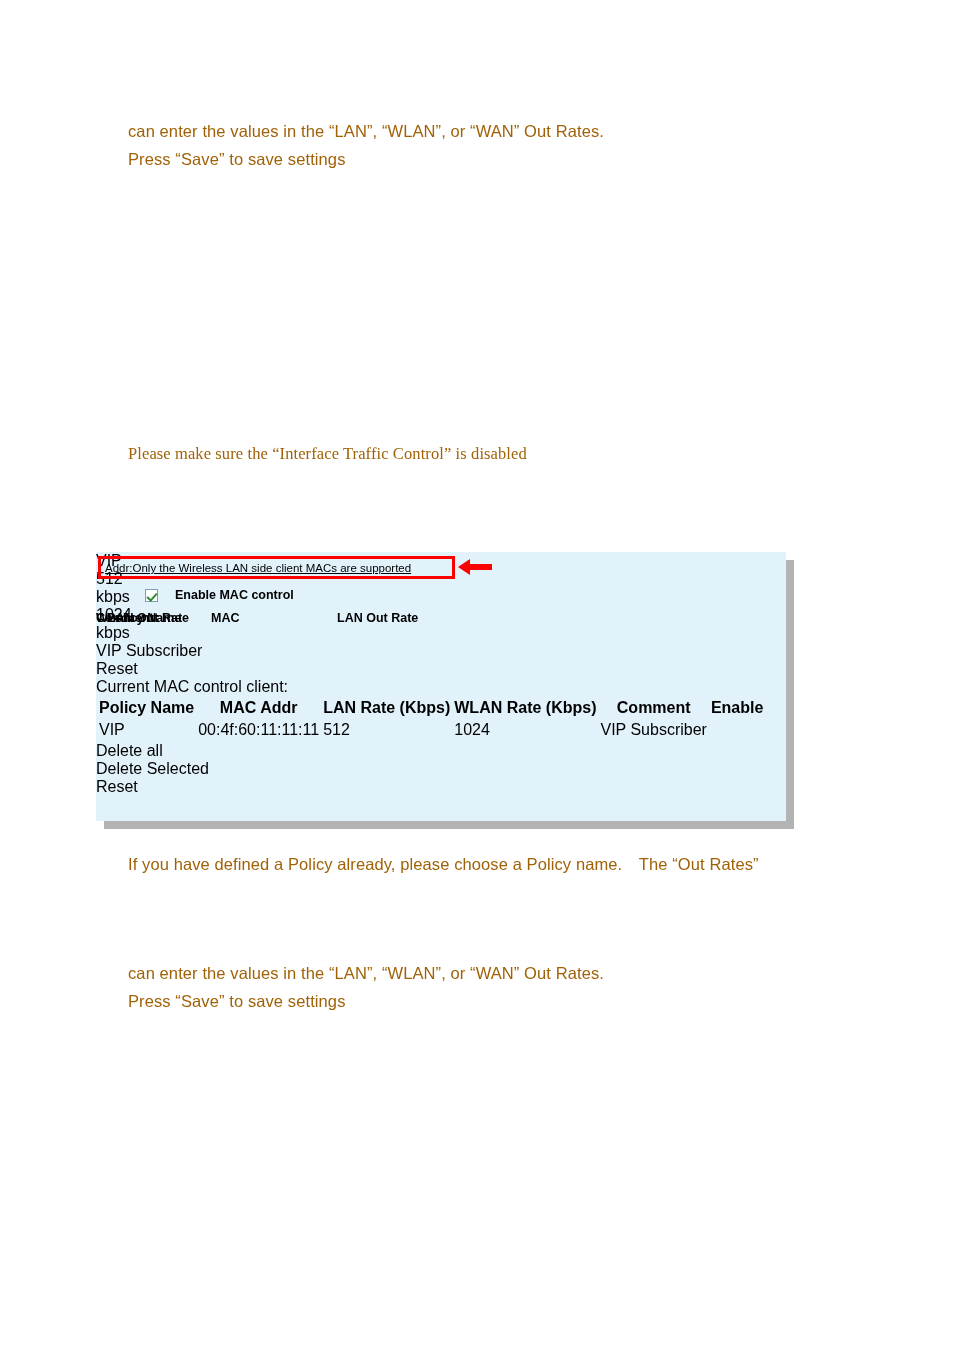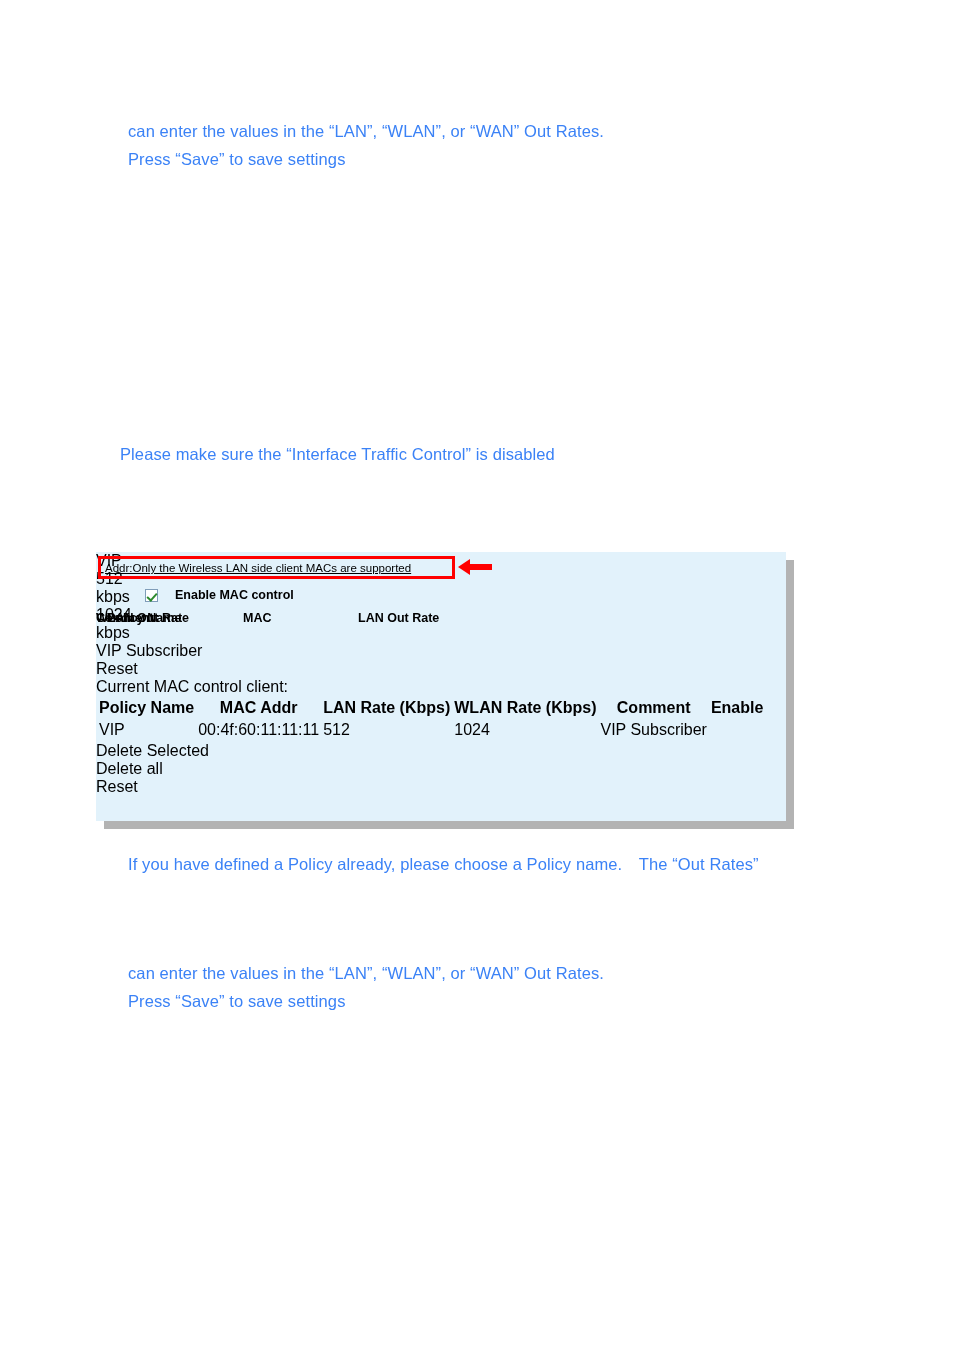--- a/index.html
+++ b/index.html
@@ -15,27 +15,27 @@
     color: #000000;
     overflow: hidden;
   }
 
   
   .doc-text {
     position: absolute;
     font-family: "Liberation Sans", sans-serif;
     font-size: 16.5px;
     line-height: 28px;
-    color: #3b82f6;
+    color: #a16207;
     white-space: pre;
     letter-spacing: 0.1px;
   }
 
   #para-top      { left: 128px; top: 117px; }
-  #para-interface{ left: 120px; top: 440px; }
+  #para-interface{ left: 128px; top: 440px; font-family: Liberation Serif, serif; }
   #para-policy   { left: 128px; top: 850px; }
   #para-bottom   { left: 128px; top: 959px; }
 
   
   .panel-wrap {
     position: absolute;
     left: 96px;
     top: 552px;
     width: 690px;
     height: 269px;
@@ -130,22 +130,22 @@
   .form-hdr {
     position: absolute;
     top: 59px;
     font-family: "Liberation Sans", sans-serif;
     font-size: 12.5px;
     font-weight: bold;
     color: #000000;
     white-space: nowrap;
   }
   .fh-policy  { left: 11px; }
-  .fh-mac     { left: 147px; }
-  .fh-lan     { left: 262px; }
+  .fh-mac     { left: 115px; }
+  .fh-lan     { left: 241px; }
   .fh-wlan    { left": 0; left: 372px; }
   .fh-comment { left: 473px; }
 
   /* form controls row */
   .form-row { position: absolute; top: 79px; left: 0; width: 100%; height: 22px; }
 
   .select-box {
     position: absolute;
     left: 11px;
     top: 0;
@@ -370,18 +370,18 @@
           <td class="col-policy">VIP</td>
           <td class="col-mac">00:4f:60:11:11:11</td>
           <td class="col-lan">512</td>
           <td class="col-wlan">1024</td>
           <td class="col-comment">VIP Subscriber</td>
           <td class="col-select"><span class="chk-sm"></span></td>
         </tr>
       </tbody>
     </table>
 
+    <div class="btn focused b-delall">Delete all</div>
     <div class="btn disabled b-delsel">Delete Selected</div>
-    <div class="btn focused b-delall">Delete all</div>
     <div class="btn b-reset2">Reset</div>
 
   </div>
 </div>
 
 </body></html>

